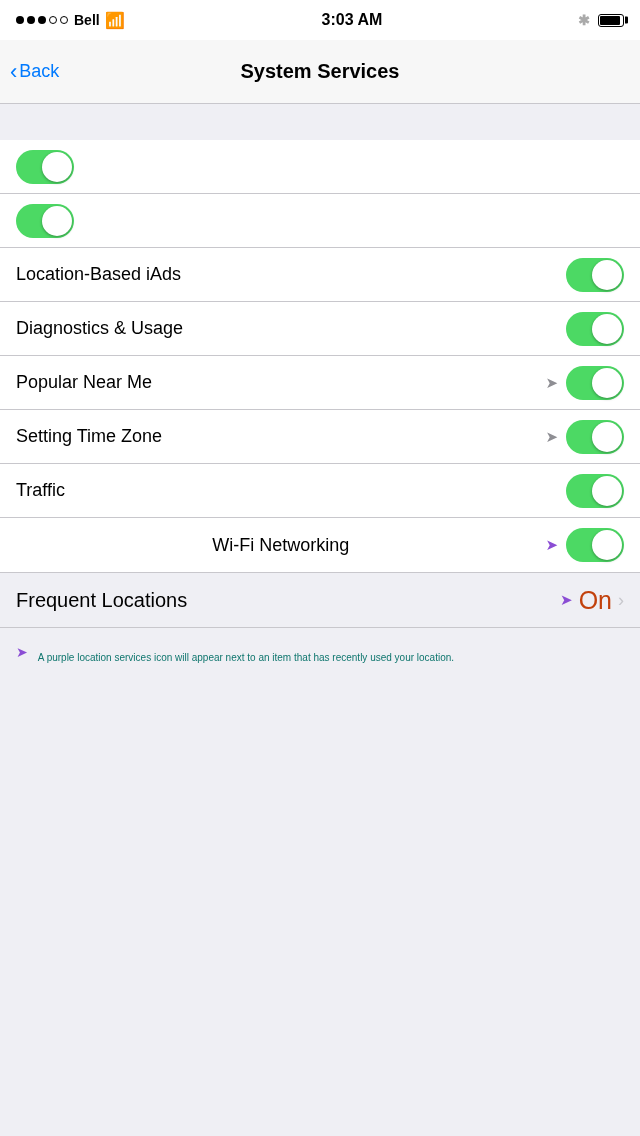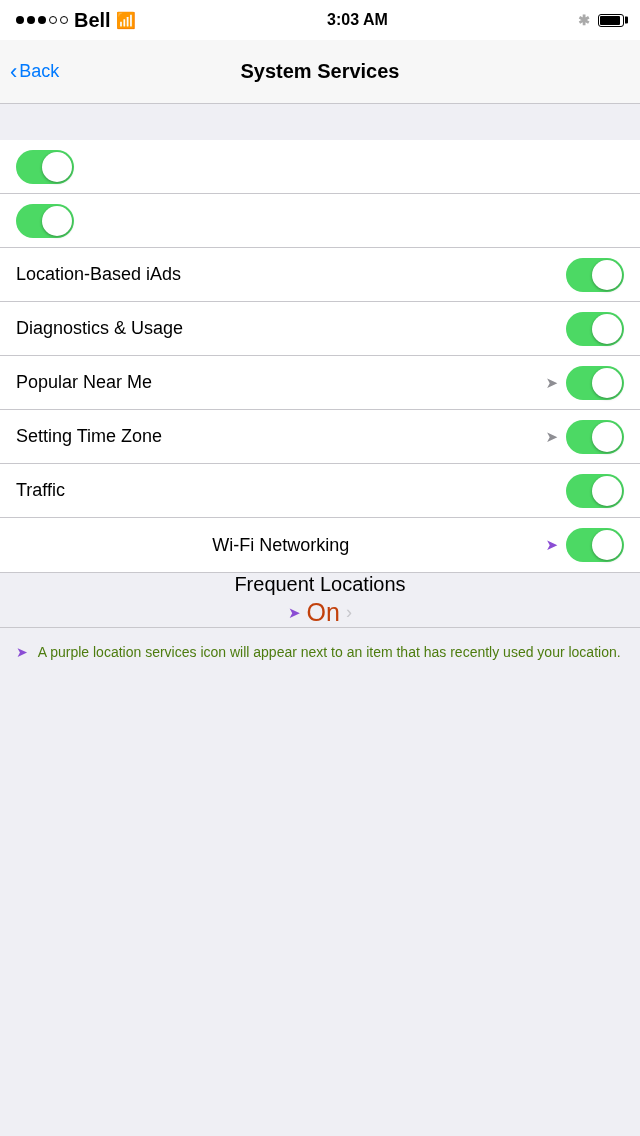--- a/index.html
+++ b/index.html
@@ -29,21 +29,21 @@
       gap: 6px;
     }
     .signal-dots {
       display: flex; gap: 3px; align-items: center;
     }
     .dot {
       width: 8px; height: 8px; border-radius: 50%; background: #000;
     }
     .dot.empty { background: transparent; border: 1.5px solid #000; }
     .wifi-icon { font-size: 16px; }
-    .carrier { font-size: 20px; font-weight: 600; }
+    .carrier { font-size: 14px; font-weight: 600; }
     .status-center { font-size: 16px; font-weight: 600; }
     .status-right { display: flex; align-items: center; gap: 8px; font-size: 14px; }
     .battery {
       width: 26px; height: 13px; border: 1.5px solid #000; border-radius: 3px; position: relative;
       display: flex; align-items: center; padding: 1px;
     }
     .battery::after {
       content: ''; position: absolute; right: -5px; top: 50%;
       transform: translateY(-50%); width: 3px; height: 7px;
       background: #000; border-radius: 0 1px 1px 0;
@@ -142,21 +142,20 @@
       margin-top: 0;
     }
     .frequent-locations-item {
       display: flex;
       align-items: center;
       min-height: 56px;
       padding: 0 16px;
       background: #efeff4;
       border-top: 1px solid #c8c7cc;
       border-bottom: 1px solid #c8c7cc;
-      flex-direction: column;
     }
     .freq-label {
       flex: 1;
       font-size: 20px;
       font-weight: 500;
       color: #000;
     }
     .freq-right {
       display: flex;
       align-items: center;
@@ -180,23 +179,24 @@
       gap: 10px;
       background: #efeff4;
     }
     .footer-icon {
       font-size: 14px;
       color: #8b4dd4;
       margin-top: 2px;
       flex-shrink: 0;
     }
     .footer-text {
-      font-size: 14px;
-      color: #4d7c0f;
+      font-size: 10px;
+      color: #0f766e;
       line-height: 1.5;
+      margin-top: 8px;
     }
   </style>
 </head>
 <body>
 
 <div class="status-bar">
   <div class="status-left">
     <div class="signal-dots">
       <div class="dot"></div>
       <div class="dot"></div>

